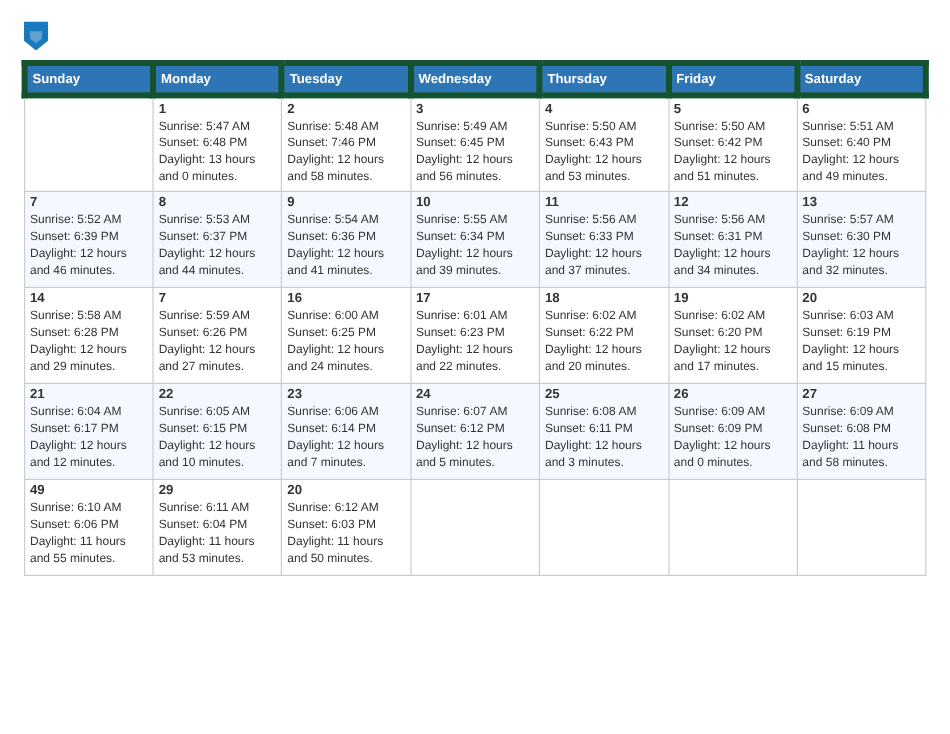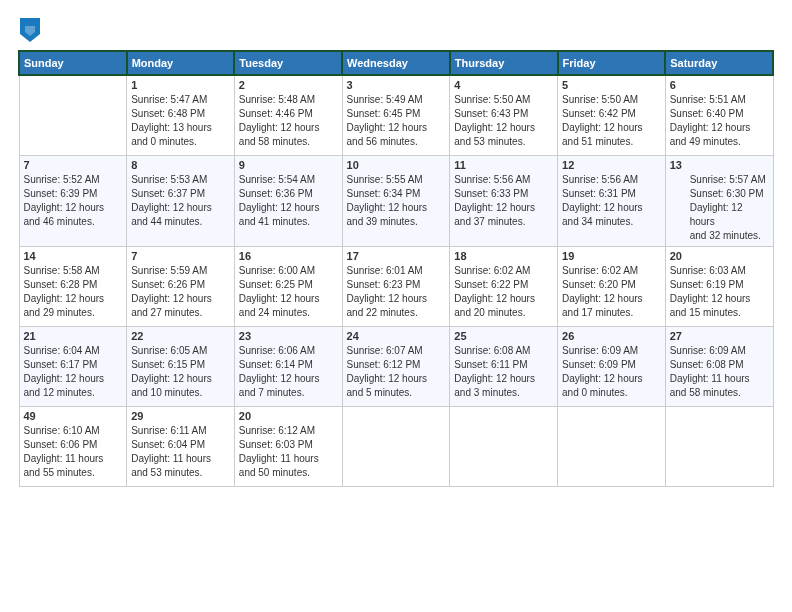--- a/index.html
+++ b/index.html
@@ -56,21 +56,21 @@
       border-collapse: collapse;
       font-size: 9px;
     }
     .calendar th {
       background: #2e75b6;
       color: #fff;
       padding: 5px 4px;
       text-align: left;
       font-size: 11px;
       font-weight: bold;
-      border: 2px solid #14532d;
+      border: 5px solid #14532d;
     }
     .calendar td {
       border: 1px solid #ccc;
       vertical-align: top;
       padding: 3px 4px;
       width: 108px;
       height: 80px;
       background: #fff;
     }
     .calendar tr:nth-child(even) td {
@@ -131,21 +131,21 @@
           <td>
             <span class="day-num">1</span>
             <div class="day-info" style="white-space: pre-line;">Sunrise: 5:47 AM
 Sunset: 6:48 PM
 Daylight: 13 hours
 and 0 minutes.</div>
           </td>
           <td>
             <span class="day-num">2</span>
             <div class="day-info" style="white-space: pre-line;">Sunrise: 5:48 AM
-Sunset: 4:46 PM
+Sunset: 7:46 PM
 Daylight: 12 hours
 and 58 minutes.</div>
           </td>
           <td>
             <span class="day-num">3</span>
             <div class="day-info" style="white-space: pre-line;">Sunrise: 5:49 AM
 Sunset: 6:45 PM
 Daylight: 12 hours
 and 56 minutes.</div>
           </td>
@@ -209,21 +209,21 @@
           </td>
           <td>
             <span class="day-num">12</span>
             <div class="day-info" style="white-space: pre-line;">Sunrise: 5:56 AM
 Sunset: 6:31 PM
 Daylight: 12 hours
 and 34 minutes.</div>
           </td>
           <td>
             <span class="day-num">13</span>
-            <div class="day-info" style="white-space: pre-line; margin-left: 20px;">Sunrise: 5:57 AM
+            <div class="day-info" style="white-space: pre-line;">Sunrise: 5:57 AM
 Sunset: 6:30 PM
 Daylight: 12 hours
 and 32 minutes.</div>
           </td>
         </tr>
         <tr>
           <td>
             <span class="day-num">14</span>
             <div class="day-info" style="white-space: pre-line;">Sunrise: 5:58 AM
 Sunset: 6:28 PM

